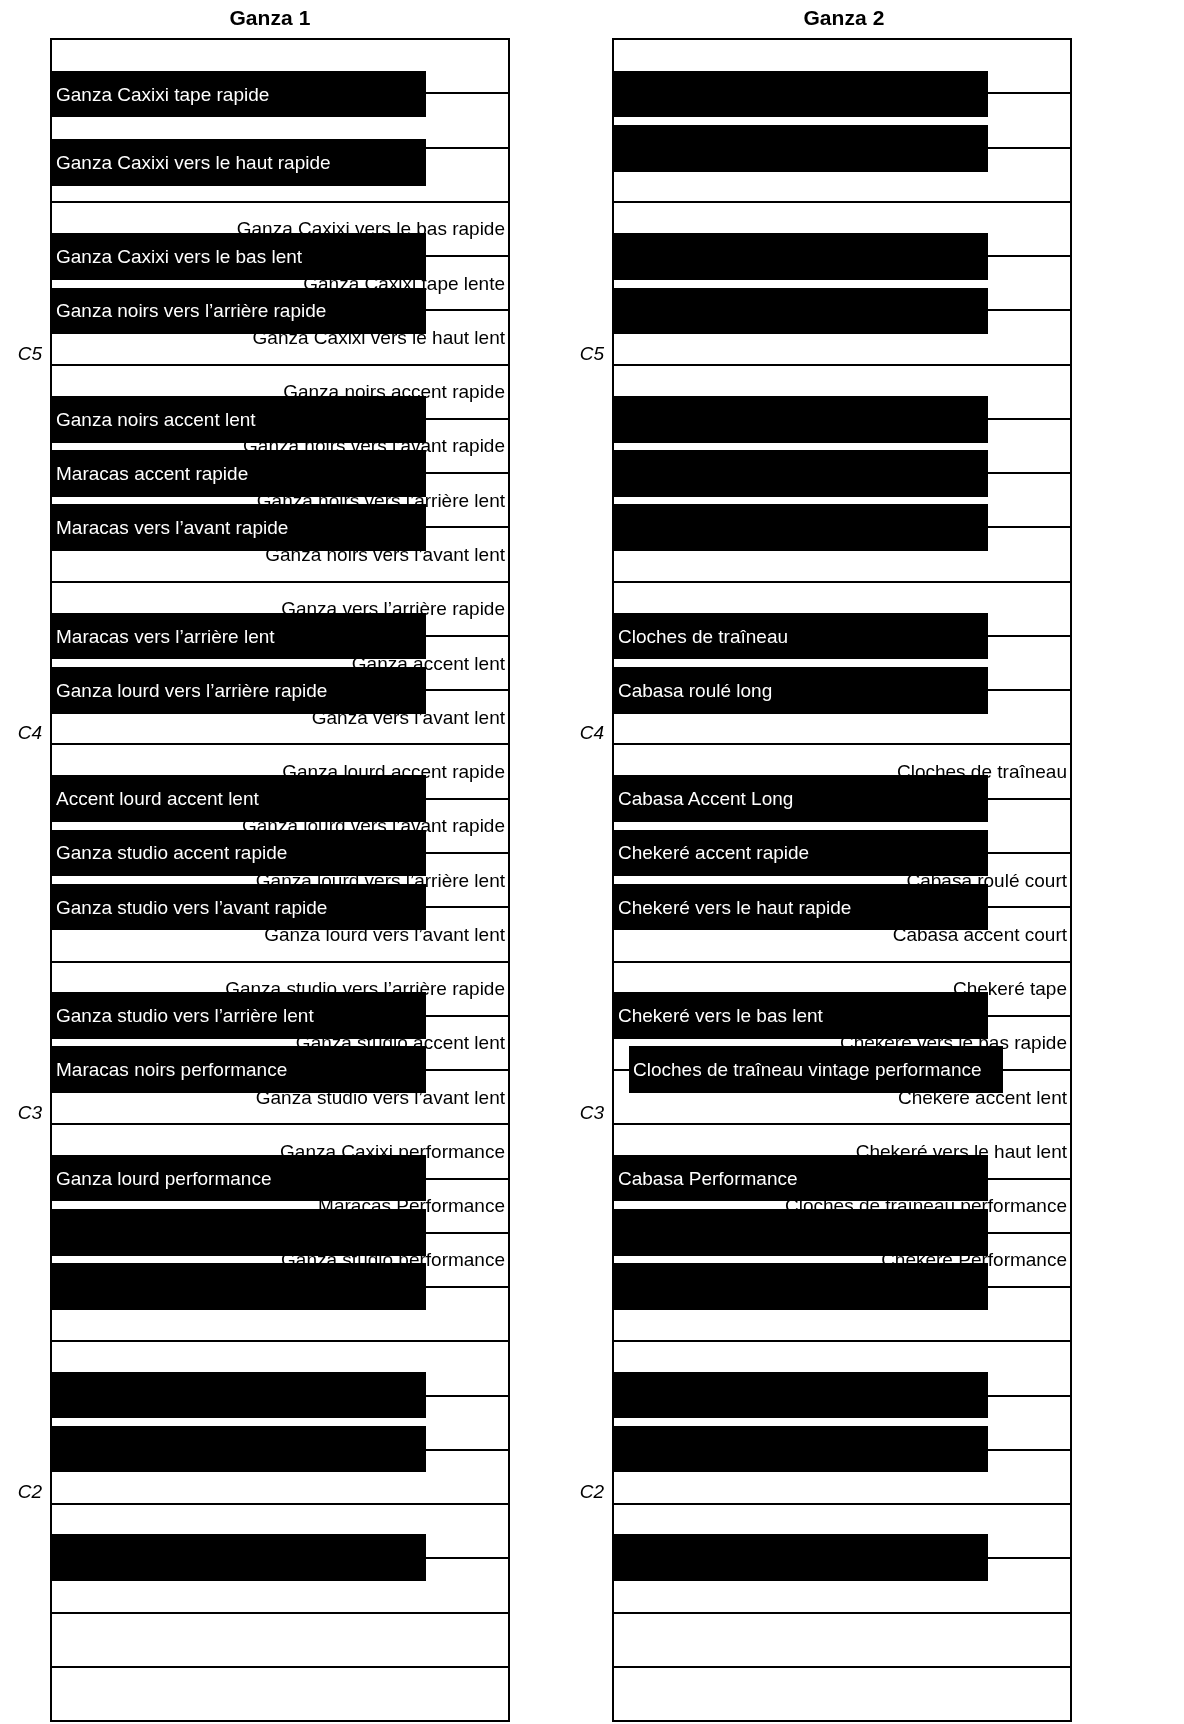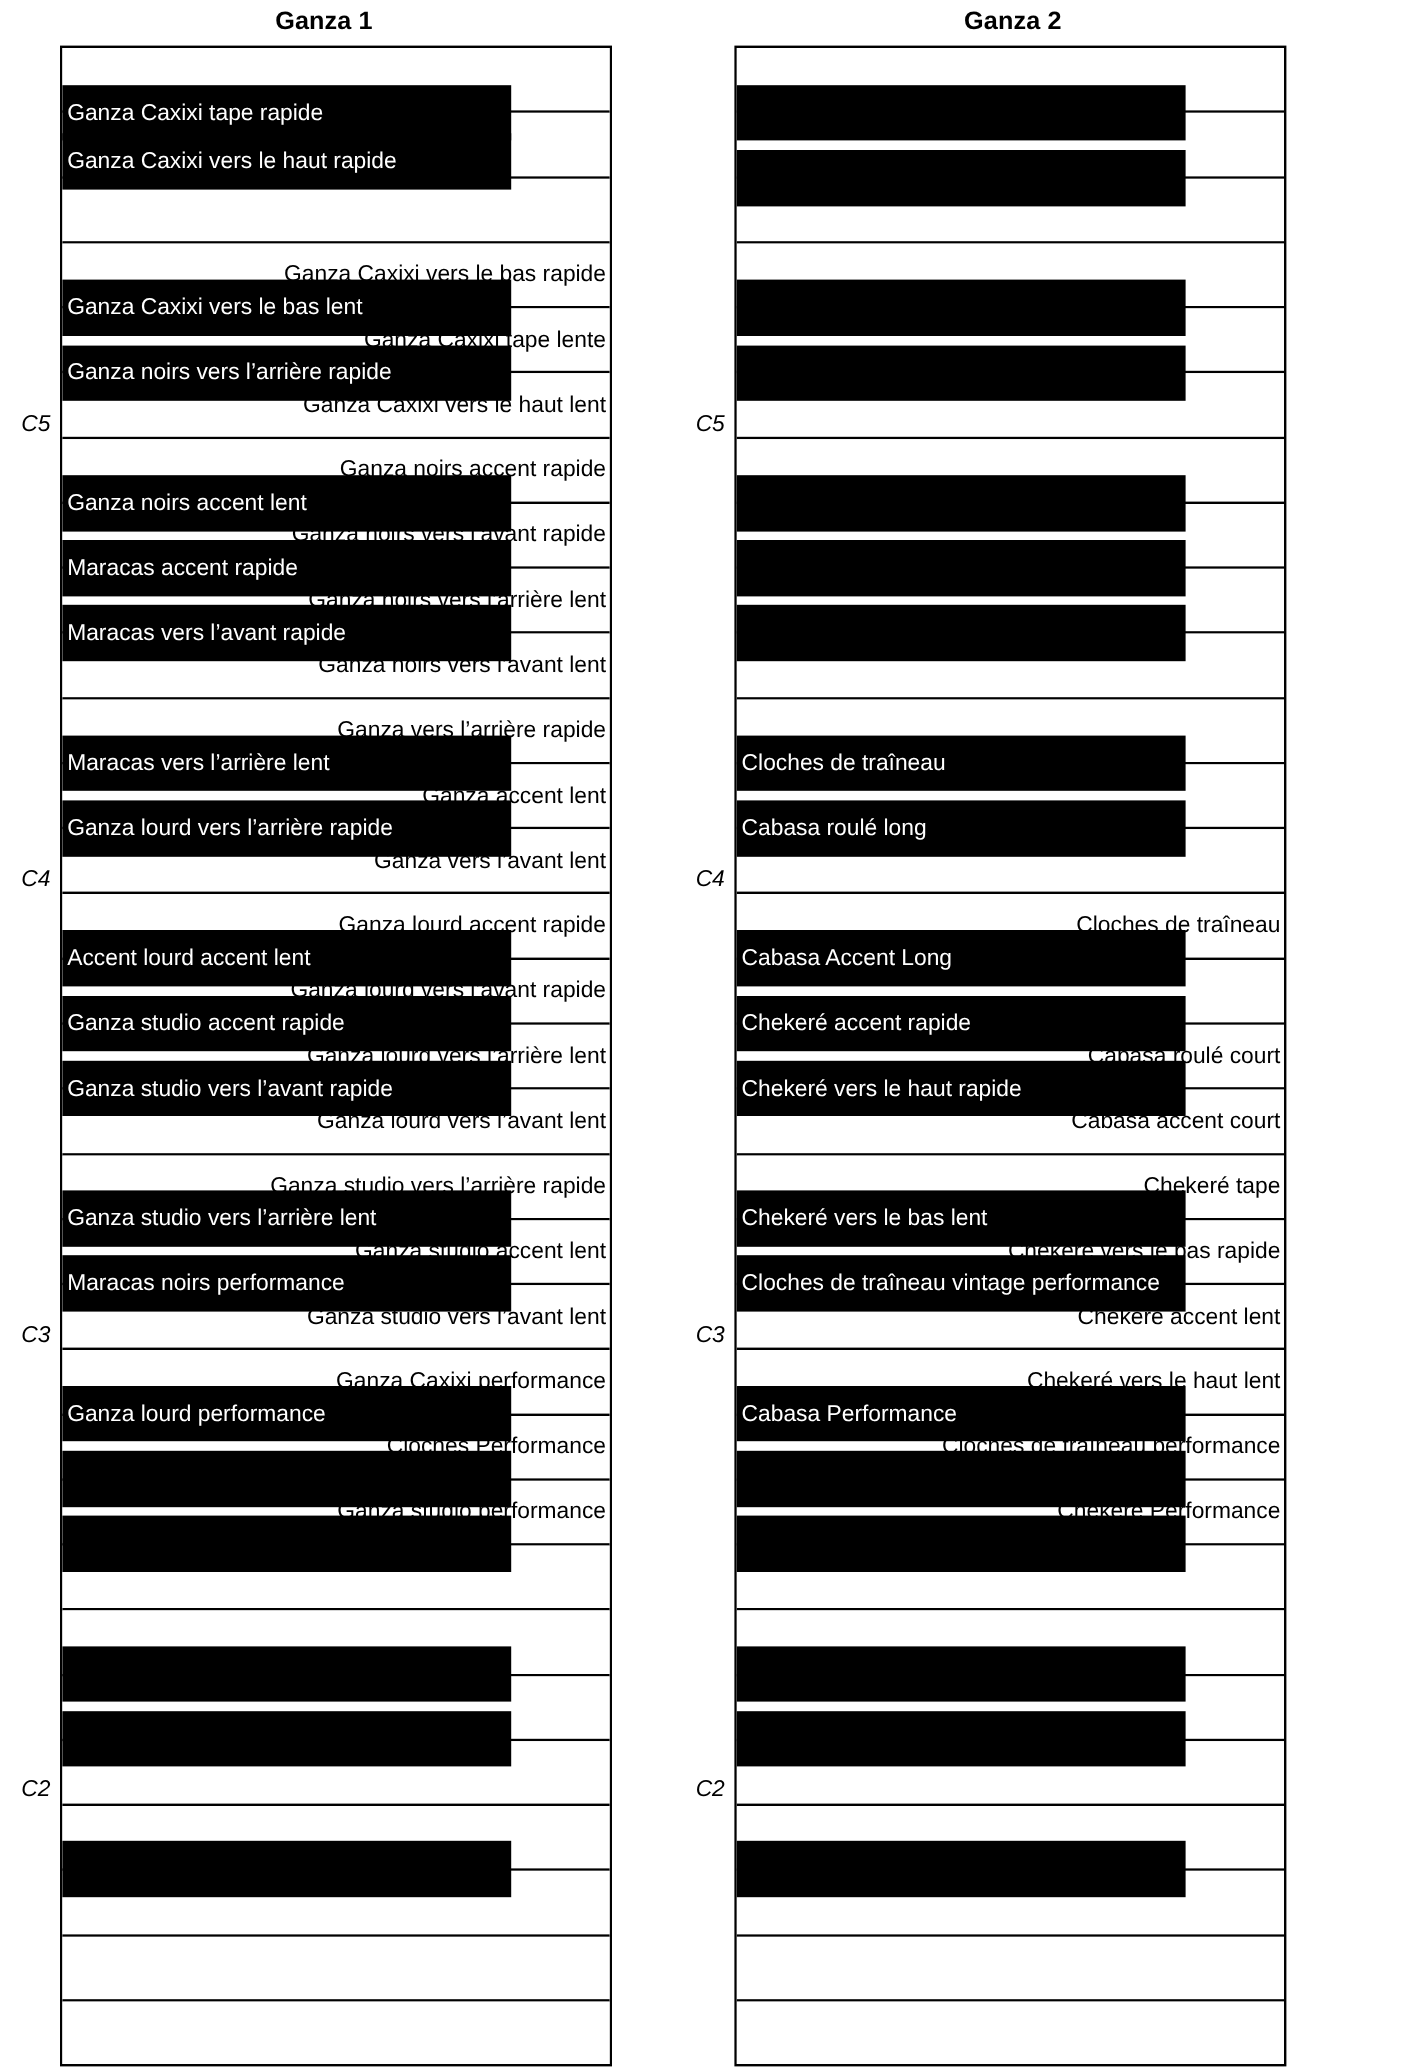--- a/index.html
+++ b/index.html
@@ -193,21 +193,21 @@
           <div class="wkey">
             <span class="wlabel">Ganza studio accent lent</span>
           </div>
           <div class="wkey">
             <span class="wlabel">Ganza studio vers l’avant lent</span>
           </div>
           <div class="wkey">
             <span class="wlabel">Ganza Caxixi performance</span>
           </div>
           <div class="wkey">
-            <span class="wlabel">Cloches Performance</span>
+            <span class="wlabel">Maracas Performance</span>
           </div>
           <div class="wkey">
             <span class="wlabel">Ganza studio performance</span>
           </div>
           <div class="wkey">
             <span class="wlabel"></span>
           </div>
           <div class="wkey">
             <span class="wlabel"></span>
           </div>
@@ -227,21 +227,21 @@
             <span class="wlabel"></span>
           </div>
           <div class="wkey">
             <span class="wlabel"></span>
           </div>
         </div>
       <div class="blacks" id="blacks0">
           <div class="bkey" style="top: 30.8903px; height: 46.6065px;">
             <span class="blabel">Ganza Caxixi tape rapide</span>
           </div>
-          <div class="bkey" style="top: 71px; height: 46.6065px;">
+          <div class="bkey" style="top: 99px; height: 46.6065px;">
             <span class="blabel">Ganza Caxixi vers le haut rapide</span>
           </div>
           <div class="bkey" style="top: 193.471px; height: 46.6065px; text-align: center;">
             <span class="blabel">Ganza Caxixi vers le bas lent</span>
           </div>
           <div class="bkey" style="top: 247.665px; height: 46.6065px;">
             <span class="blabel">Ganza noirs vers l’arrière rapide</span>
           </div>
           <div class="bkey" style="top: 356.052px; height: 46.6065px;">
             <span class="blabel">Ganza noirs accent lent</span>
@@ -432,21 +432,21 @@
           </div>
           <div class="bkey" style="top: 789.6px; height: 46.6065px;">
             <span class="blabel">Chekeré accent rapide</span>
           </div>
           <div class="bkey" style="top: 843.794px; height: 46.6065px;">
             <span class="blabel">Chekeré vers le haut rapide</span>
           </div>
           <div class="bkey" style="top: 952.181px; height: 46.6065px;">
             <span class="blabel">Chekeré vers le bas lent</span>
           </div>
-          <div class="bkey" style="top: 1006.37px; height: 46.6065px;">
+          <div class="bkey" style="top: 1006.37px; height: 46.6065px; margin-left: 15px;">
             <span class="blabel">Cloches de traîneau vintage performance</span>
           </div>
           <div class="bkey" style="top: 1114.76px; height: 46.6065px;">
             <span class="blabel">Cabasa Performance</span>
           </div>
           <div class="bkey" style="top: 1168.95px; height: 46.6065px;">
             <span class="blabel"></span>
           </div>
           <div class="bkey" style="top: 1223.15px; height: 46.6065px;">
             <span class="blabel"></span>

